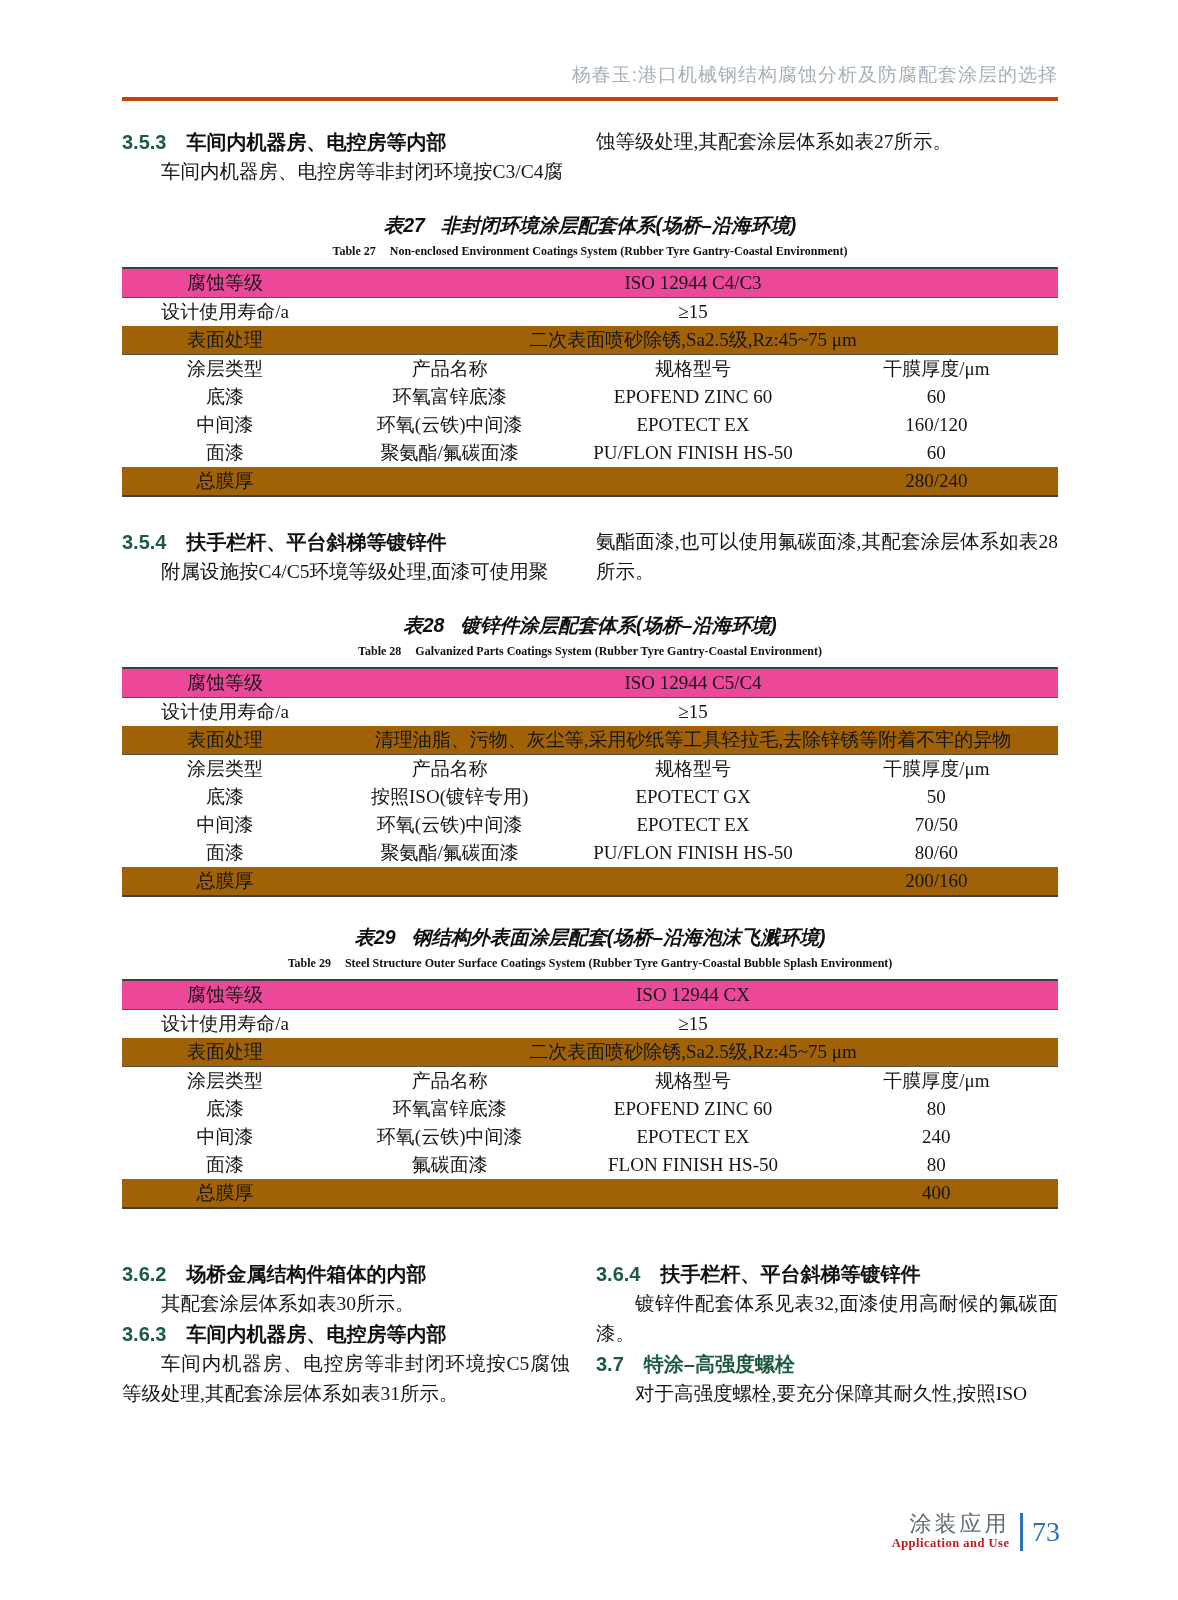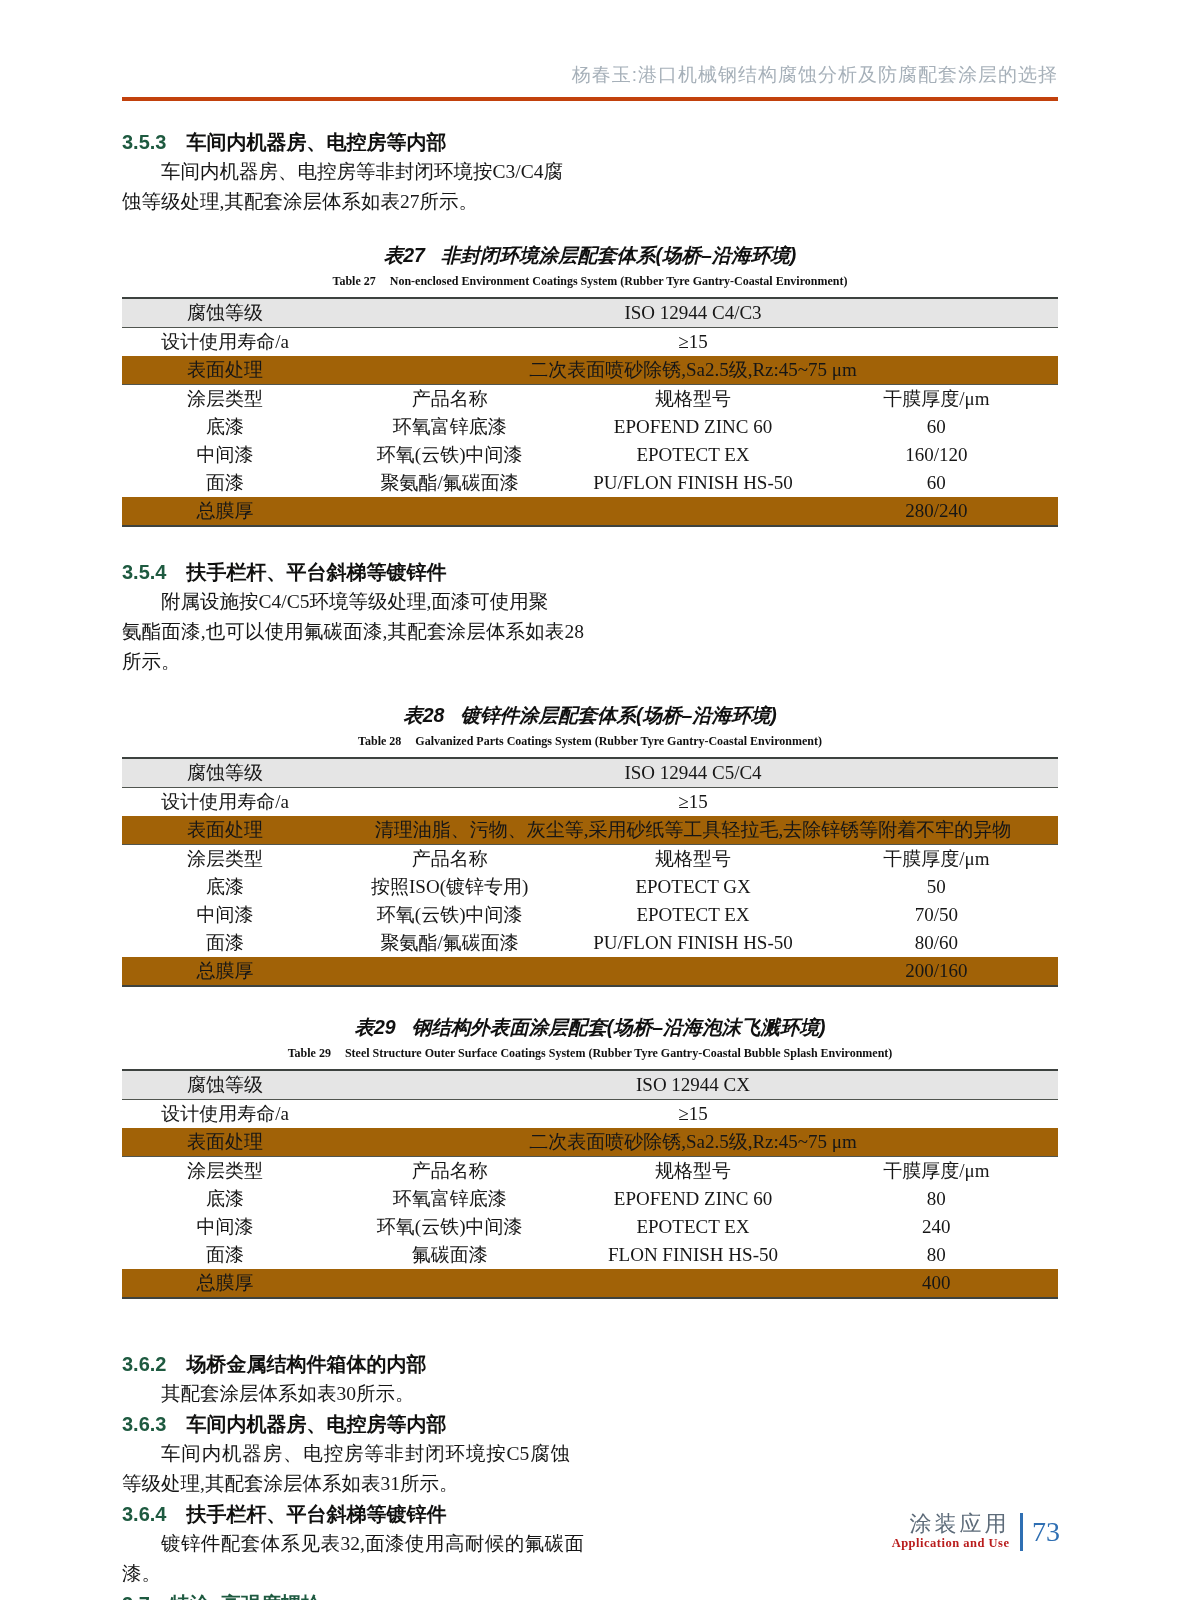--- a/index.html
+++ b/index.html
@@ -16,21 +16,21 @@
   
   .running-head{
     padding-top:62px;padding-bottom:9px;
     border-bottom:4px solid #c2410c;
     text-align:right;
     font-family:"Liberation Sans","DejaVu Sans",sans-serif;
     font-size:19px;color:#a6b0b9;letter-spacing:1px;
   }
 
   
-  .two-col{display:flex;flex-direction:column;}
+  .two-col{display:flex;}
   .col-l{width:448px;margin-right:26px;flex:none;}
   .col-r{width:462px;flex:none;}
   p.body{
     margin:0;font-size:19.5px;line-height:30px;color:#161616;
     text-align:justify;
   }
   p.ind{text-indent:2em;}
   .h3,.h2{
     font-family:"Liberation Sans","DejaVu Sans",sans-serif;
     font-size:20px;font-weight:bold;line-height:30px;
@@ -59,21 +59,21 @@
     border-top:2.5px solid #3d423f;
     border-bottom:2.5px solid #3d423f;
   }
   table.ctable td{
     height:28px;padding:0;font-size:19px;color:#161616;
     text-align:center;vertical-align:middle;line-height:22px;
     overflow:hidden;white-space:nowrap;
   }
   td.c1{text-align:left;padding-left:38px;}
   td.coat{padding-left:52px;}
-  tr.band-dark td{background:#e5e5e5;}
+  tr.band-dark td{background:#ec4899;}
   tr.band-light td{background:#a16207;}
   tr.rule-below td{border-bottom:1.5px solid #50554f;}
   .w1{width:206px;} .w2{width:286px;} .w3{width:260px;} .w4{width:184px;}
 
   
   .mt-353{margin-top:26px;}
   .mt-354{margin-top:30px;}
   .mt-36{margin-top:42px;}
   .mt-bot{margin-top:50px;}
 

